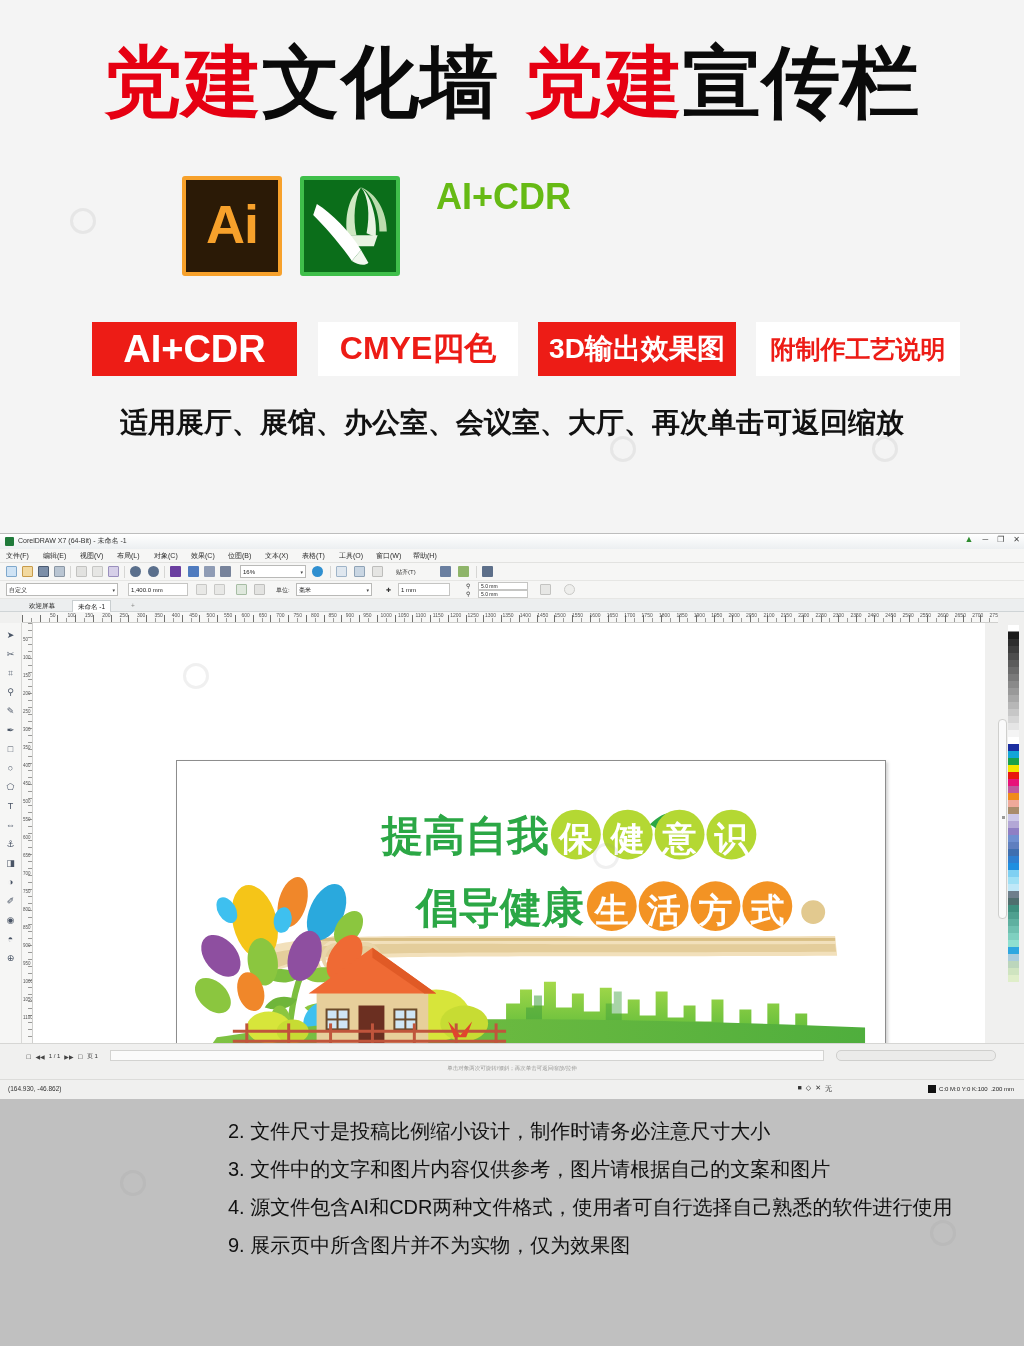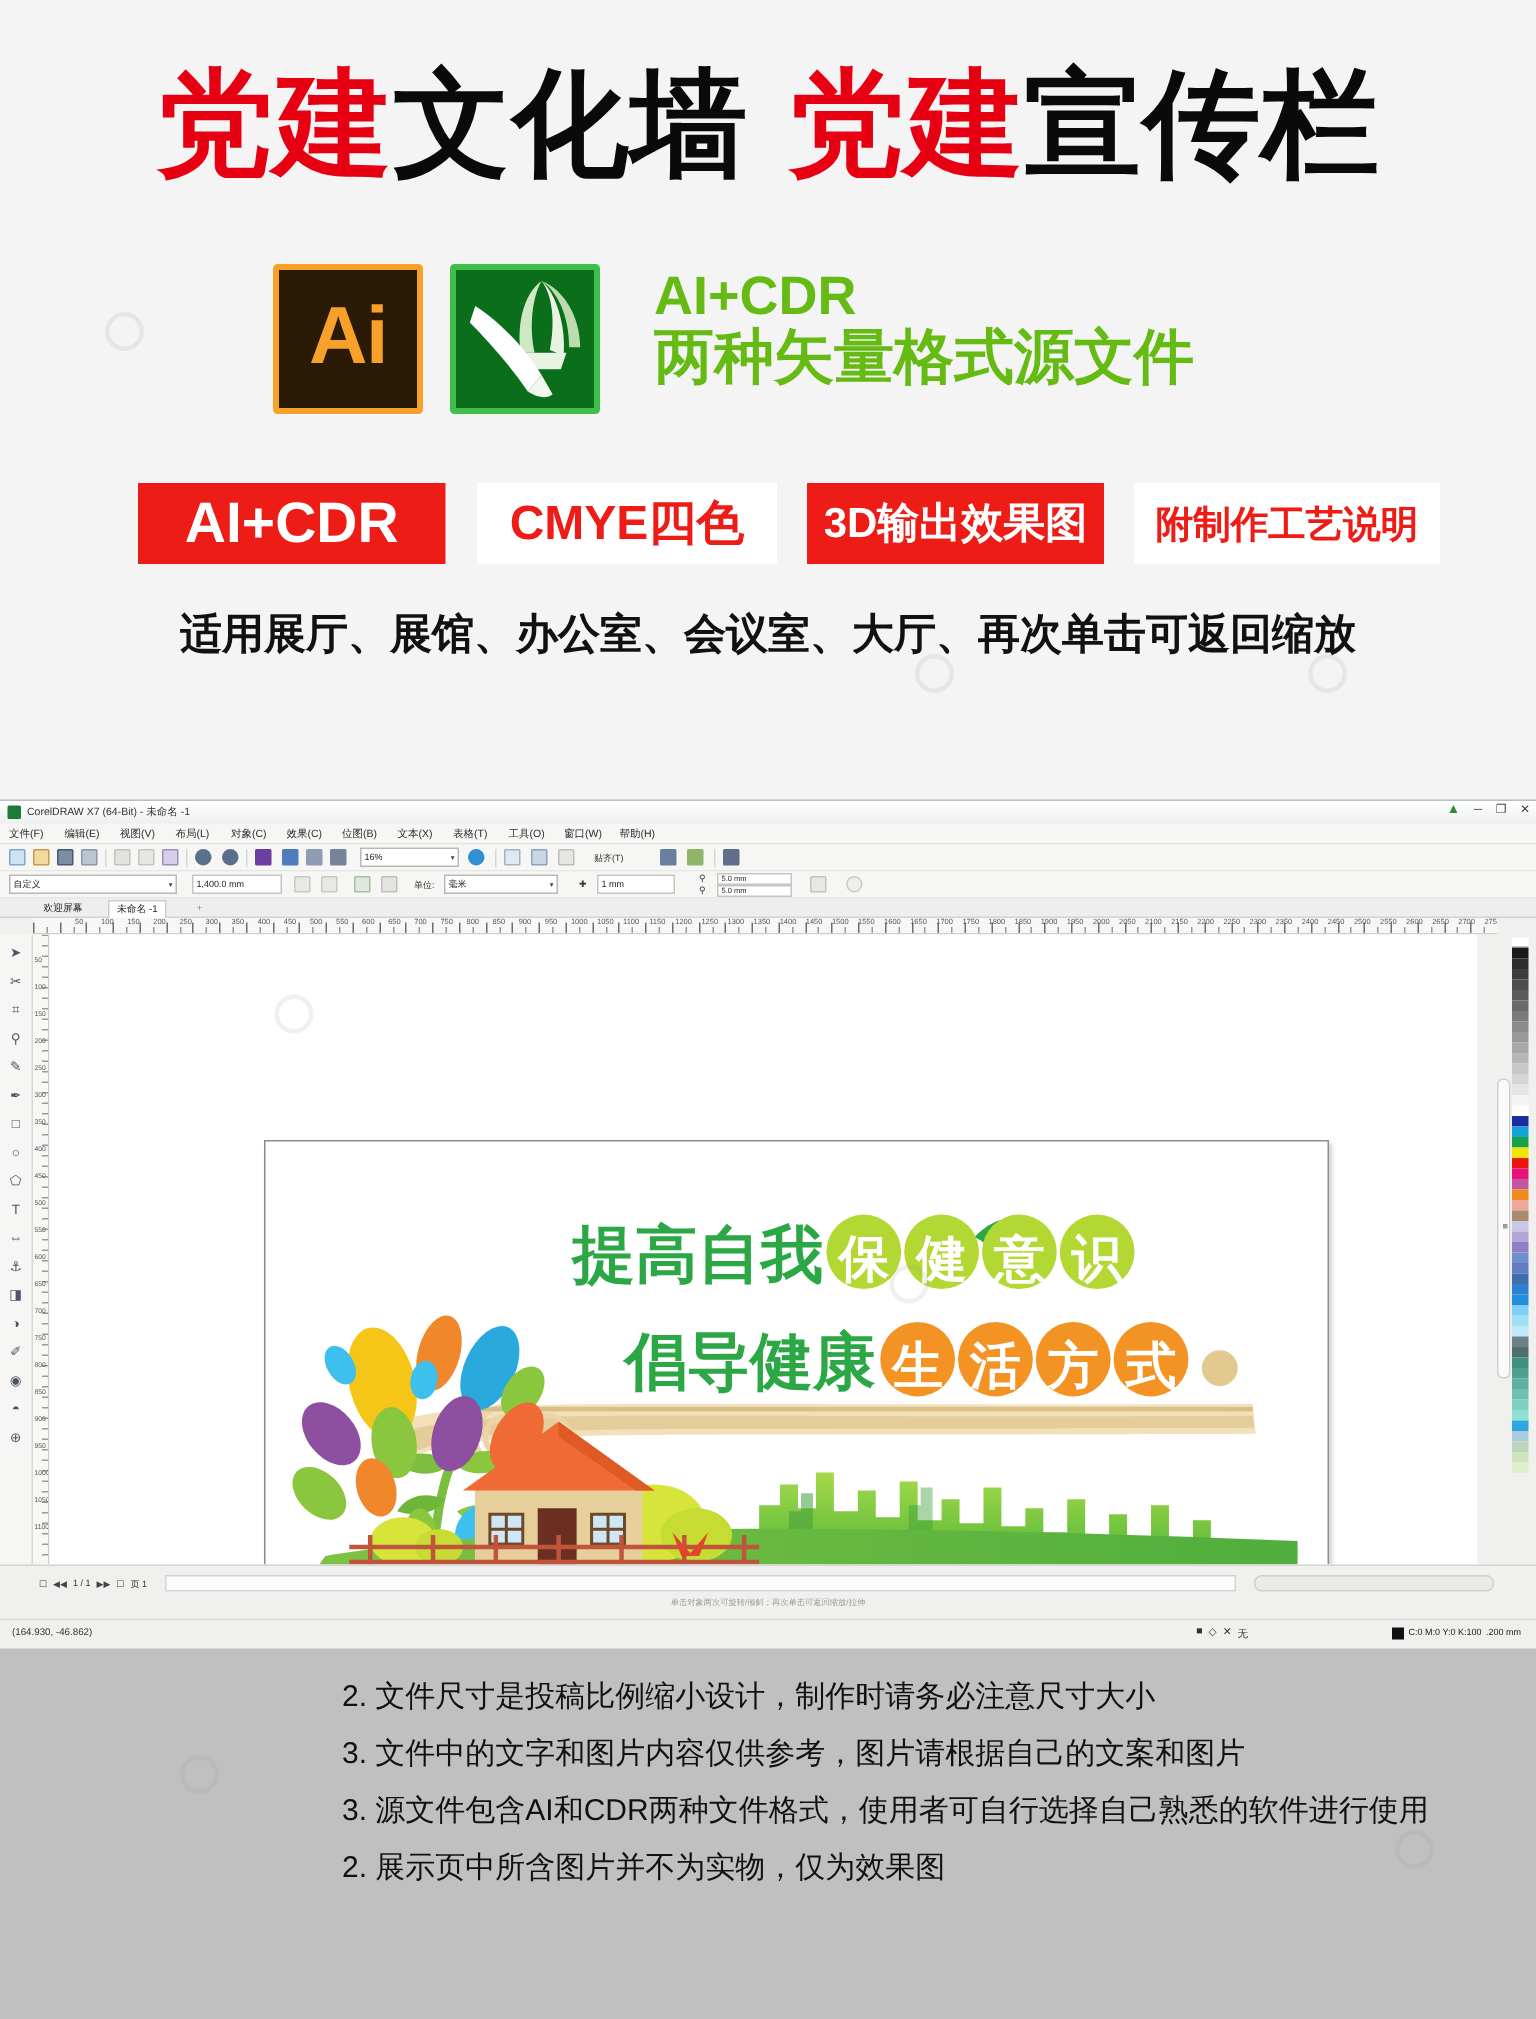--- a/index.html
+++ b/index.html
@@ -183,21 +183,20 @@
           <path d="M62 8 C72 16 80 40 78 62 L68 58 C72 38 70 18 62 8 Z" fill="#e8f3e2"></path>
           <path d="M62 8 C78 14 90 34 90 56 L82 56 C82 34 74 16 62 8 Z" fill="#bcdcae"></path>
           <path d="M46 60 L80 60 L76 72 L50 72 Z" fill="#e8f3e2"></path>
           <path d="M14 26 C30 36 50 56 62 76 L52 88 C40 70 22 50 10 38 Z" fill="#ffffff"></path>
           <path d="M52 88 C58 92 66 94 70 90 L62 76 Z" fill="#f2f8ef"></path>
         </svg>
       </div>
 
       <div class="green-label">
         <div class="l1">AI+CDR</div>
-        <div class="l2">两种矢量格式源文件</div>
       </div>
     </div>
 
     <div class="badges">
       <div class="badge filled" id="badge0">AI+CDR</div>
       <div class="badge outline" id="badge1">CMYE四色</div>
       <div class="badge filled" id="badge2">3D输出效果图</div>
       <div class="badge outline" id="badge3">附制作工艺说明</div>
     </div>
 
@@ -814,20 +813,20 @@
           <span>.200 mm</span>
         </div>
       </div>
     </div>
   </div>
 
   <div class="footer"></div>
   <div class="notes" id="notes">
       <div class="note">2. 文件尺寸是投稿比例缩小设计，制作时请务必注意尺寸大小</div>
       <div class="note">3. 文件中的文字和图片内容仅供参考，图片请根据自己的文案和图片</div>
-      <div class="note">3. 源文件包含AI和CDR两种文件格式，使用者可自行选择自己熟悉的软件进行使用</div>
-      <div class="note">2. 展示页中所含图片并不为实物，仅为效果图</div>
+      <div class="note">4. 源文件包含AI和CDR两种文件格式，使用者可自行选择自己熟悉的软件进行使用</div>
+      <div class="note">9. 展示页中所含图片并不为实物，仅为效果图</div>
     </div>
 
   <div class="wm-ring" style="left:120px; top:1170px;"></div>
   <div class="wm-ring" style="left:930px; top:1220px;"></div>
 
 </div>
 
 </body></html>

